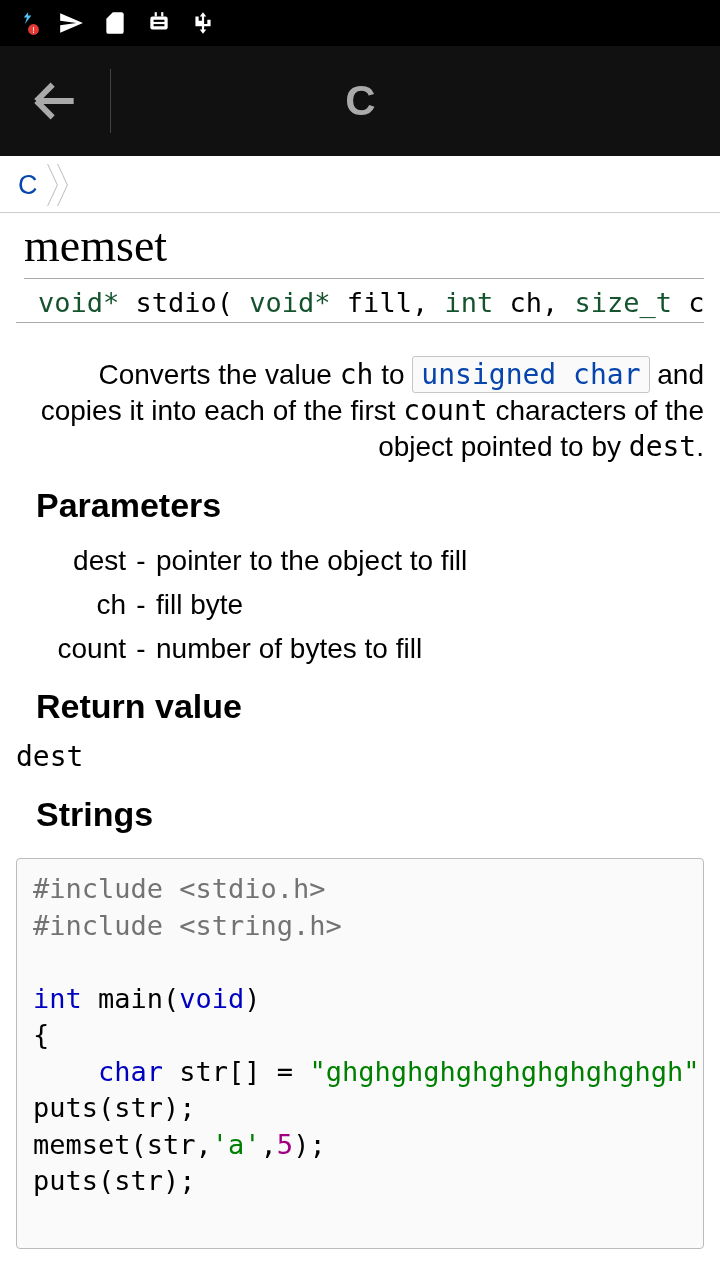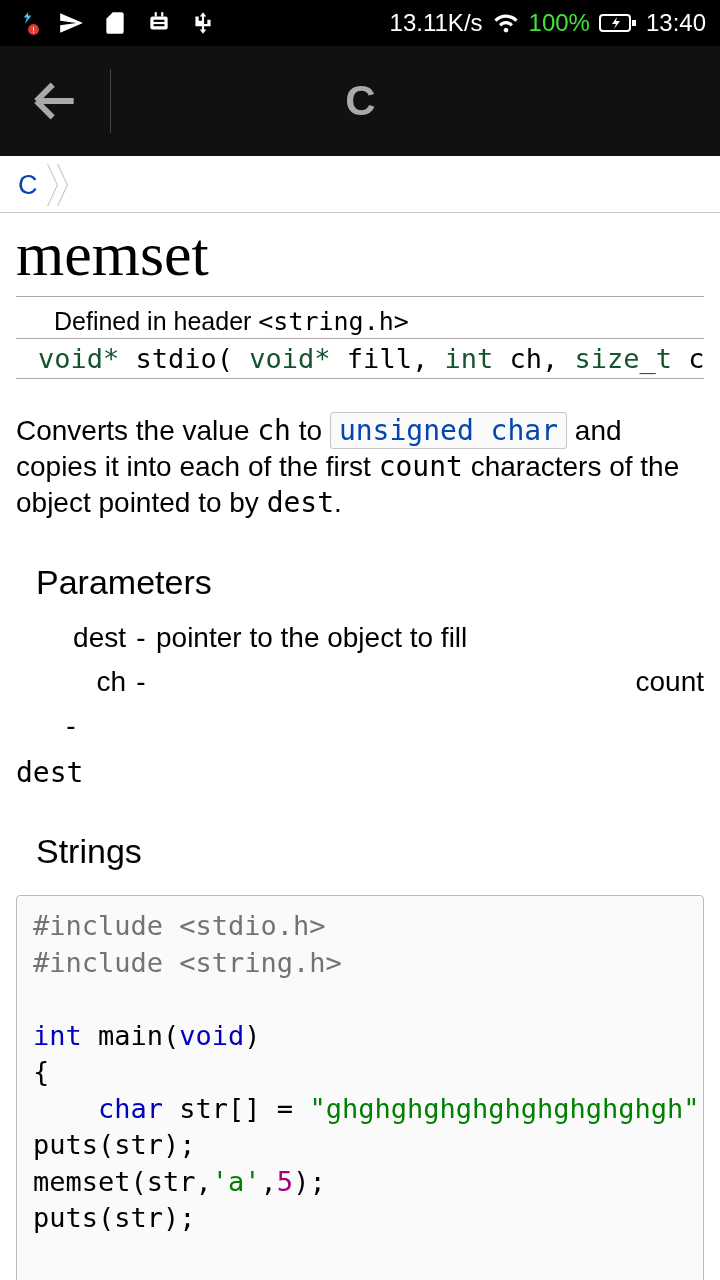--- a/index.html
+++ b/index.html
@@ -86,59 +86,61 @@
     background:#bbb;
   }
   .crumb-sep::before { top:0; transform: skewX(25deg); }
   .crumb-sep::after  { bottom:0; transform: skewX(-25deg); }
 
   
   .content { padding: 0 16px; }
   h1.page-title {
     font-family: Georgia, "Times New Roman", serif;
     font-weight: 400;
-    font-size: 62px;
+    font-size: 46px;
     padding: 6px 0 6px 0;
     border-bottom: 1px solid #aaa;
     margin-bottom: 4px;
+    margin-left: 8px;
   }
   .defined-row {
     font-size: 25px;
     padding: 6px 0 2px 38px;
     border-bottom: 1px solid #aaa;
   }
   .defined-row .mono { font-family: "DejaVu Sans Mono","Courier New", monospace; }
   .decl-row {
     font-family: "DejaVu Sans Mono","Courier New", monospace;
     font-size: 27px;
     border-bottom: 1px solid #aaa;
     padding: 4px 0 4px 22px;
     white-space: nowrap;
     overflow: hidden;
   }
   .kw  { color: #14532d; }
   .desc {
     font-size: 28px;
     line-height: 1.28;
     margin-top: 34px;
+    text-align: right;
   }
   .mono { font-family: "DejaVu Sans Mono","Courier New", monospace; }
   .link-box {
     color: #0645ad;
     font-family: "DejaVu Sans Mono","Courier New", monospace;
     border: 1px solid #c6c6c6;
     border-radius: 3px;
     padding: 1px 8px;
     background: #fafafa;
   }
 
   h2.section {
     font-size: 34px;
-    font-weight: 400;
-    margin-top: 43px;
+    font-weight: 700;
+    margin-top: 22px;
     padding-left: 20px;
   }
   .params {
     margin-top: 20px;
     display: grid;
     grid-template-columns: 110px 30px 1fr;
     row-gap: 12px;
     font-size: 28px;
     padding-left: 0;
   }
@@ -200,37 +202,20 @@
           <line x1="9" y1="2" x2="9" y2="6" stroke="#fff" stroke-width="2"></line>
           <line x1="15" y1="2" x2="15" y2="6" stroke="#fff" stroke-width="2"></line>
         </svg>
     </span>
     <span class="icon">
       <svg width="26" height="26" viewBox="0 0 24 24">
           <path fill="#fff" d="M12 2l3 4h-2v7h3V9h3v6h-6v3h2l-3 4-3-4h2v-3H5V6h3v4h3V6H9z"></path>
         </svg>
     </span>
   </div>
-  <div class="status-right">
-    <span>13.11K/s</span>
-    <span class="icon">
-      <svg width="28" height="28" viewBox="0 0 24 24">
-          <path fill="#fff" d="M12 20c1.1 0 2-.9 2-2s-.9-2-2-2-2 .9-2 2 .9 2 2 2zm-6-7a8 8 0 0 1 12 0l-2 2a5 5 0 0 0-8 0zM2 9a14 14 0 0 1 20 0l-2 2A11 11 0 0 0 4 11z"></path>
-        </svg>
-    </span>
-    <span class="pct">100%</span>
-    <span class="icon">
-      <svg width="38" height="22" viewBox="0 0 38 22">
-          <rect x="1" y="3" width="30" height="16" rx="3" fill="none" stroke="#fff" stroke-width="2"></rect>
-          <rect x="33" y="8" width="4" height="6" fill="#fff"></rect>
-          <path d="M18 5l-5 7h4l-2 5 6-8h-4z" fill="#fff"></path>
-        </svg>
-    </span>
-    <span>13:40</span>
-  </div>
 </div>
 
 <div class="app-bar">
   <div class="back">
     <svg width="56" height="56" viewBox="0 0 24 24">
         <path fill="none" stroke="#aaa" stroke-width="2.5" d="M20 12H4m0 0l7-7M4 12l7 7"></path>
       </svg>
   </div>
   <div class="divider"></div>
   <div class="title">C</div>
@@ -239,45 +224,45 @@
 <div class="breadcrumb">
   <span class="crumb first">C</span>
   <span class="crumb-sep"></span>
   <span class="crumb-sep"></span>
 </div>
 
 <div class="content">
 
   <h1 class="page-title">memset</h1>
 
-  <div class="defined-row">
-    <span>Defined in header </span><span class="mono">&lt;string.h&gt;</span>
-  </div>
 
   <div class="decl-row">
     <span class="kw">void*</span><span> stdio( </span><span class="kw">void*</span><span> fill, </span><span class="kw">int</span><span> ch, </span><span class="kw">size_t</span><span> cou</span>
   </div>
 
   <p class="desc">
     <span>Converts the value </span><span class="mono">ch</span><span> to </span><span class="link-box">unsigned char</span><span> and copies it into each of the first </span><span class="mono">count</span><span> characters of the object pointed to by </span><span class="mono">dest</span><span>.</span>
   </p>
 
   <h2 class="section">Parameters</h2>
   <div class="params">
     <div class="pname">dest</div>
     <div class="pdash">-</div>
     <div>pointer to the object to fill</div>
 
     <div class="pname">ch</div>
     <div class="pdash">-</div>
+    <div>fill byte</div>
 
     <div class="pname">count</div>
     <div class="pdash">-</div>
-  </div>
-
+    <div>number of bytes to fill</div>
+  </div>
+
+  <h2 class="section">Return value</h2>
   <div class="retval">dest</div>
 
   <h2 class="section">Strings</h2>
   <div class="codeblock">
 <span class="c-pre">#include </span><span class="c-pre">&lt;stdio.h&gt;</span><br>
 <span class="c-pre">#include </span><span class="c-pre">&lt;string.h&gt;</span><br>
 <br>
 <span class="c-kw">int</span><span> main(</span><span class="c-kw">void</span><span>)</span><br>
 <span>{</span><br>
 &nbsp;&nbsp;&nbsp;&nbsp;<span class="c-kw">char</span><span> str[] = </span><span class="c-str">"ghghghghghghghghghghgh"</span><span>;</span><br>

